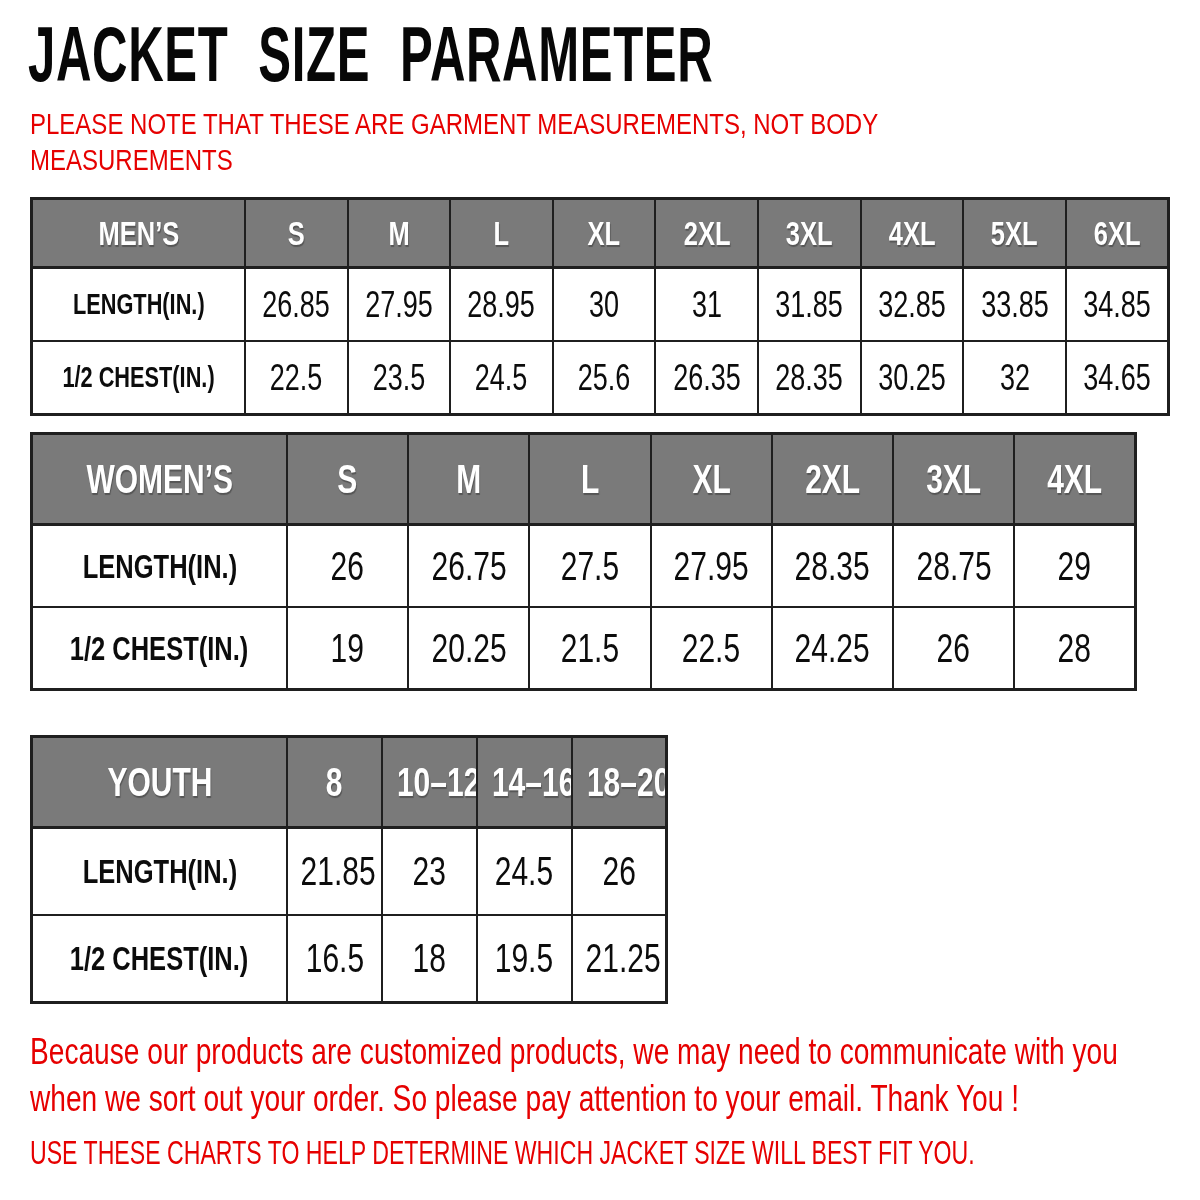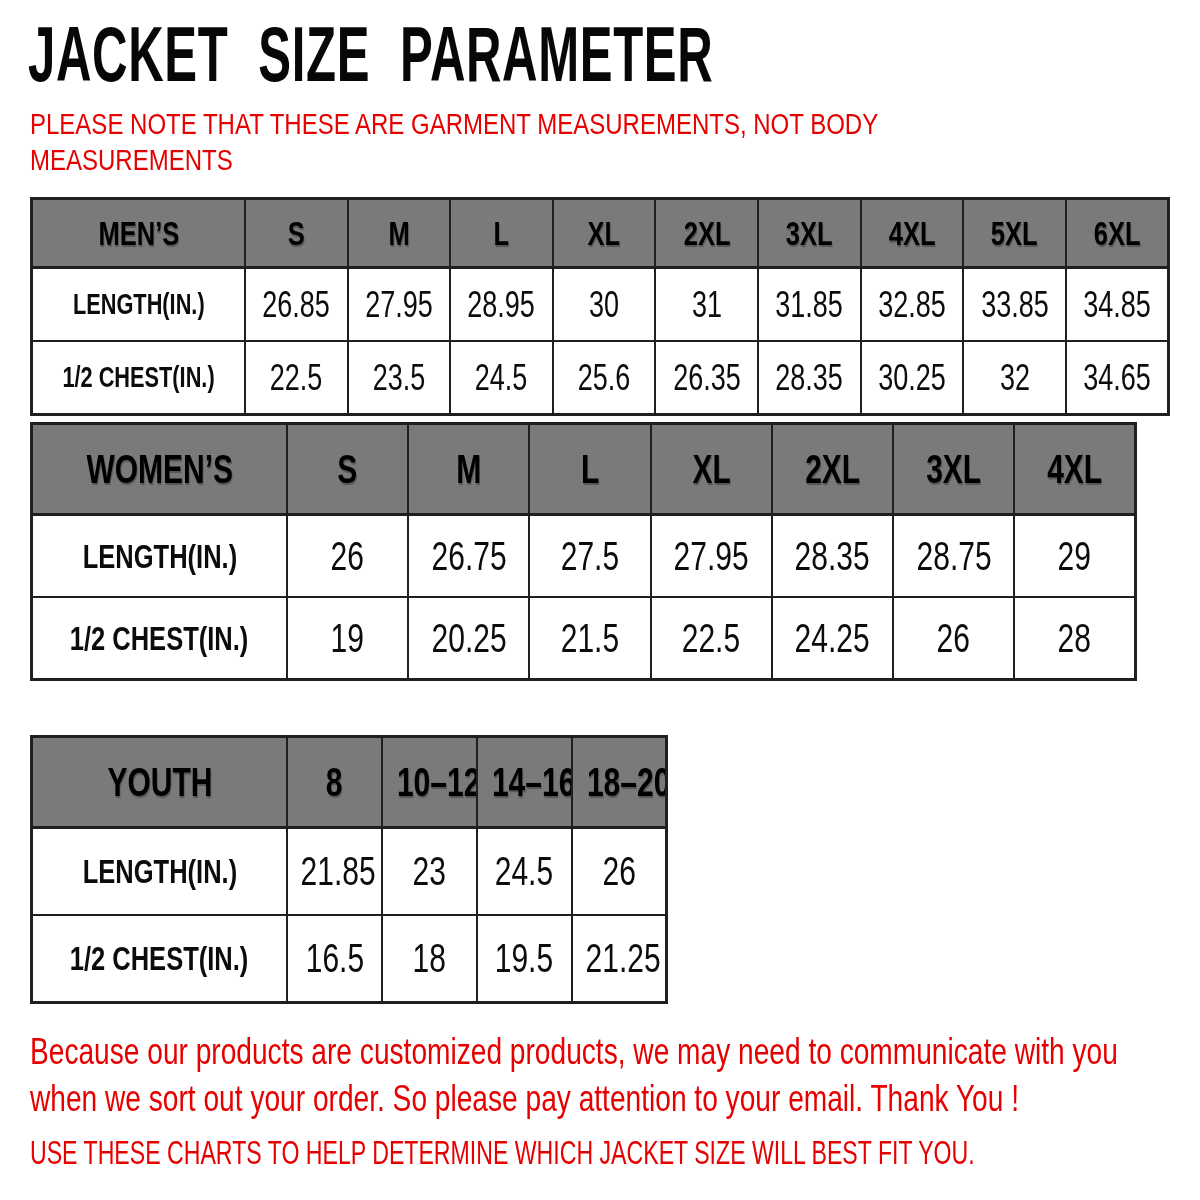--- a/index.html
+++ b/index.html
@@ -63,21 +63,21 @@
   .tbl th, .tbl td {
     border: 2px solid var(--line);
     padding: 0;
     text-align: center;
     vertical-align: middle;
     overflow: hidden;
     white-space: nowrap;
   }
   .tbl thead th {
     background: var(--hdr-gray);
-    color: #000000;
+    color: #ffffff;
     border-bottom-width: 3px;
   }
   .tbl thead .sq {
     font-weight: 700;
     text-shadow: 1px 2px 1px rgba(0,0,0,0.30);
   }
   .sq {
     display: inline-block;
     transform: scaleX(0.75);
     transform-origin: center;
@@ -88,21 +88,21 @@
   
   .tbl-men { top: 197px; width: 1140px; }
   .tbl-men thead th { height: 66px; }
   .tbl-men tbody td { height: 71px; }
   .tbl-men th:first-child { width: 211px; }
   .tbl-men thead .sq { font-size: 34px; }
   .tbl-men td.lbl .sq { font-size: 29px; }
   .tbl-men td.val .sq { font-size: 36px; }
 
   
-  .tbl-wom { top: 422px; width: 1107px; }
+  .tbl-wom { top: 432px; width: 1107px; }
   .tbl-wom thead th { height: 88px; }
   .tbl-wom tbody td { height: 80px; }
   .tbl-wom th:first-child { width: 253px; }
   .tbl-wom thead .sq { font-size: 40px; }
   .tbl-wom td.lbl .sq { font-size: 34px; }
   .tbl-wom td.val .sq { font-size: 40px; }
 
   
   .tbl-youth { top: 735px; width: 638px; }
   .tbl-youth thead th { height: 88px; }

